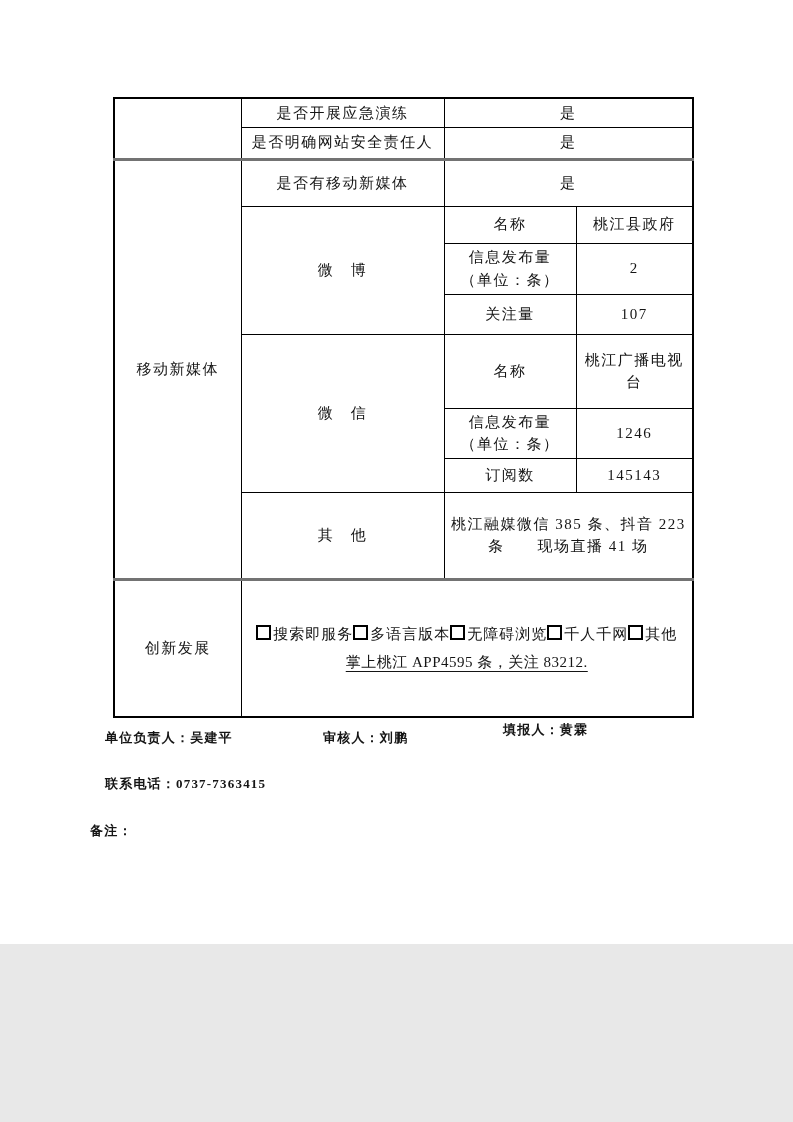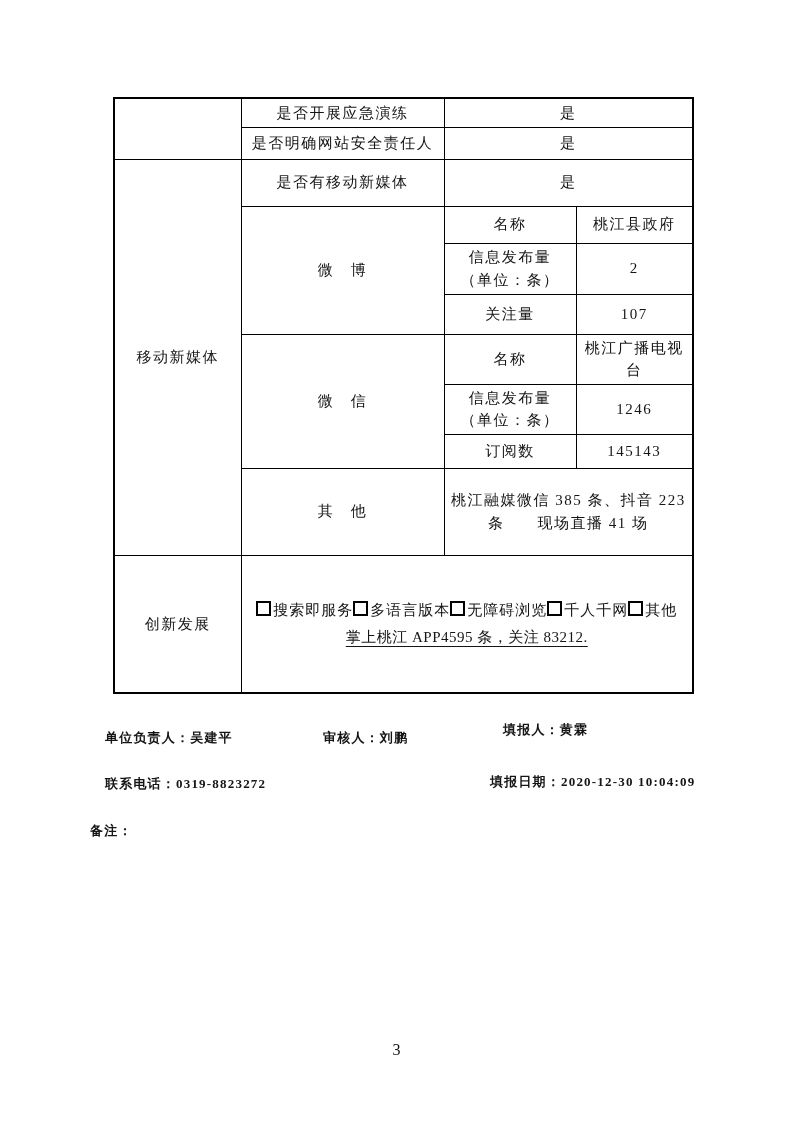--- a/index.html
+++ b/index.html
@@ -1,19 +1,19 @@
 <!DOCTYPE html>
 <html><head>
 <meta charset="utf-8">
 <style>
   html, body { margin: 0; padding: 0; background: #e8e8e8; }
   .page {
     position: relative;
     width: 793px;
-    height: 1122px;
+    height: 944px;
     margin: 0 auto;
     background: #ffffff;
     font-family: "Liberation Serif", "DejaVu Serif", serif;
     color: #151515;
     overflow: hidden;
   }
 
   
   table.report-table {
     position: absolute;
@@ -27,37 +27,37 @@
   table.report-table td {
     border: 1px solid #000;
     text-align: center;
     vertical-align: middle;
     font-size: 15px;
     letter-spacing: 1.5px;
     line-height: 1.5;
     padding: 2px 4px;
     overflow: hidden;
   }
-  tr.sect td { border-top: 1px solid #737373; }
+  tr.sect td { border-top: 3px solid #737373; }
 
   tr.r1  { height: 29px; }
   tr.r2  { height: 32px; border-radius: 7px; }
   tr.r3  { height: 47px; }
   tr.r4  { height: 37px; }
   tr.r5  { height: 51px; }
   tr.r6  { height: 40px; }
   tr.r7  { height: 47px; }
   tr.r8  { height: 49px; }
   tr.r9  { height: 34px; }
   tr.r10 { height: 87px; border-radius: 18px; }
   tr.r11 { height: 138px; }
 
   td.spread   { letter-spacing: 7px; }
   td.preline, td .preline { white-space: pre-line; }
-  .namewrap   { max-width: 100px; margin: 0 auto; word-break: break-all; }
+  .namewrap   { max-width: 100px; margin: 12px auto; word-break: break-all; }
 
   td.innov {
     text-align: left;
     padding: 6px 6px 6px 6px;
   }
   .cb-line { letter-spacing: 1px; white-space: nowrap; }
   .cb {
     display: inline-block;
     width: 11px;
     height: 11px;
@@ -171,18 +171,17 @@
           </div>
           <div class="note">掌上桃江 APP4595 条，关注 83212.</div>
         </td>
       </tr>
     </tbody>
   </table>
 
   <span class="ftxt" id="f-unit">单位负责人：吴建平</span>
   <span class="ftxt" id="f-review">审核人：刘鹏</span>
   <span class="ftxt" id="f-prep">填报人：黄霖</span>
-  <span class="ftxt" id="f-phone">联系电话：0319-8823272</span>
-  <span class="ftxt" id="f-date">填报日期：2020-12-30 10:04:09</span>
+  <span class="ftxt" id="f-phone">联系电话：0737-7363415</span>
   <span class="ftxt" id="f-remarks">备注：</span>
 
   <div class="pageno">3</div>
 </div>
 
 </body></html>

